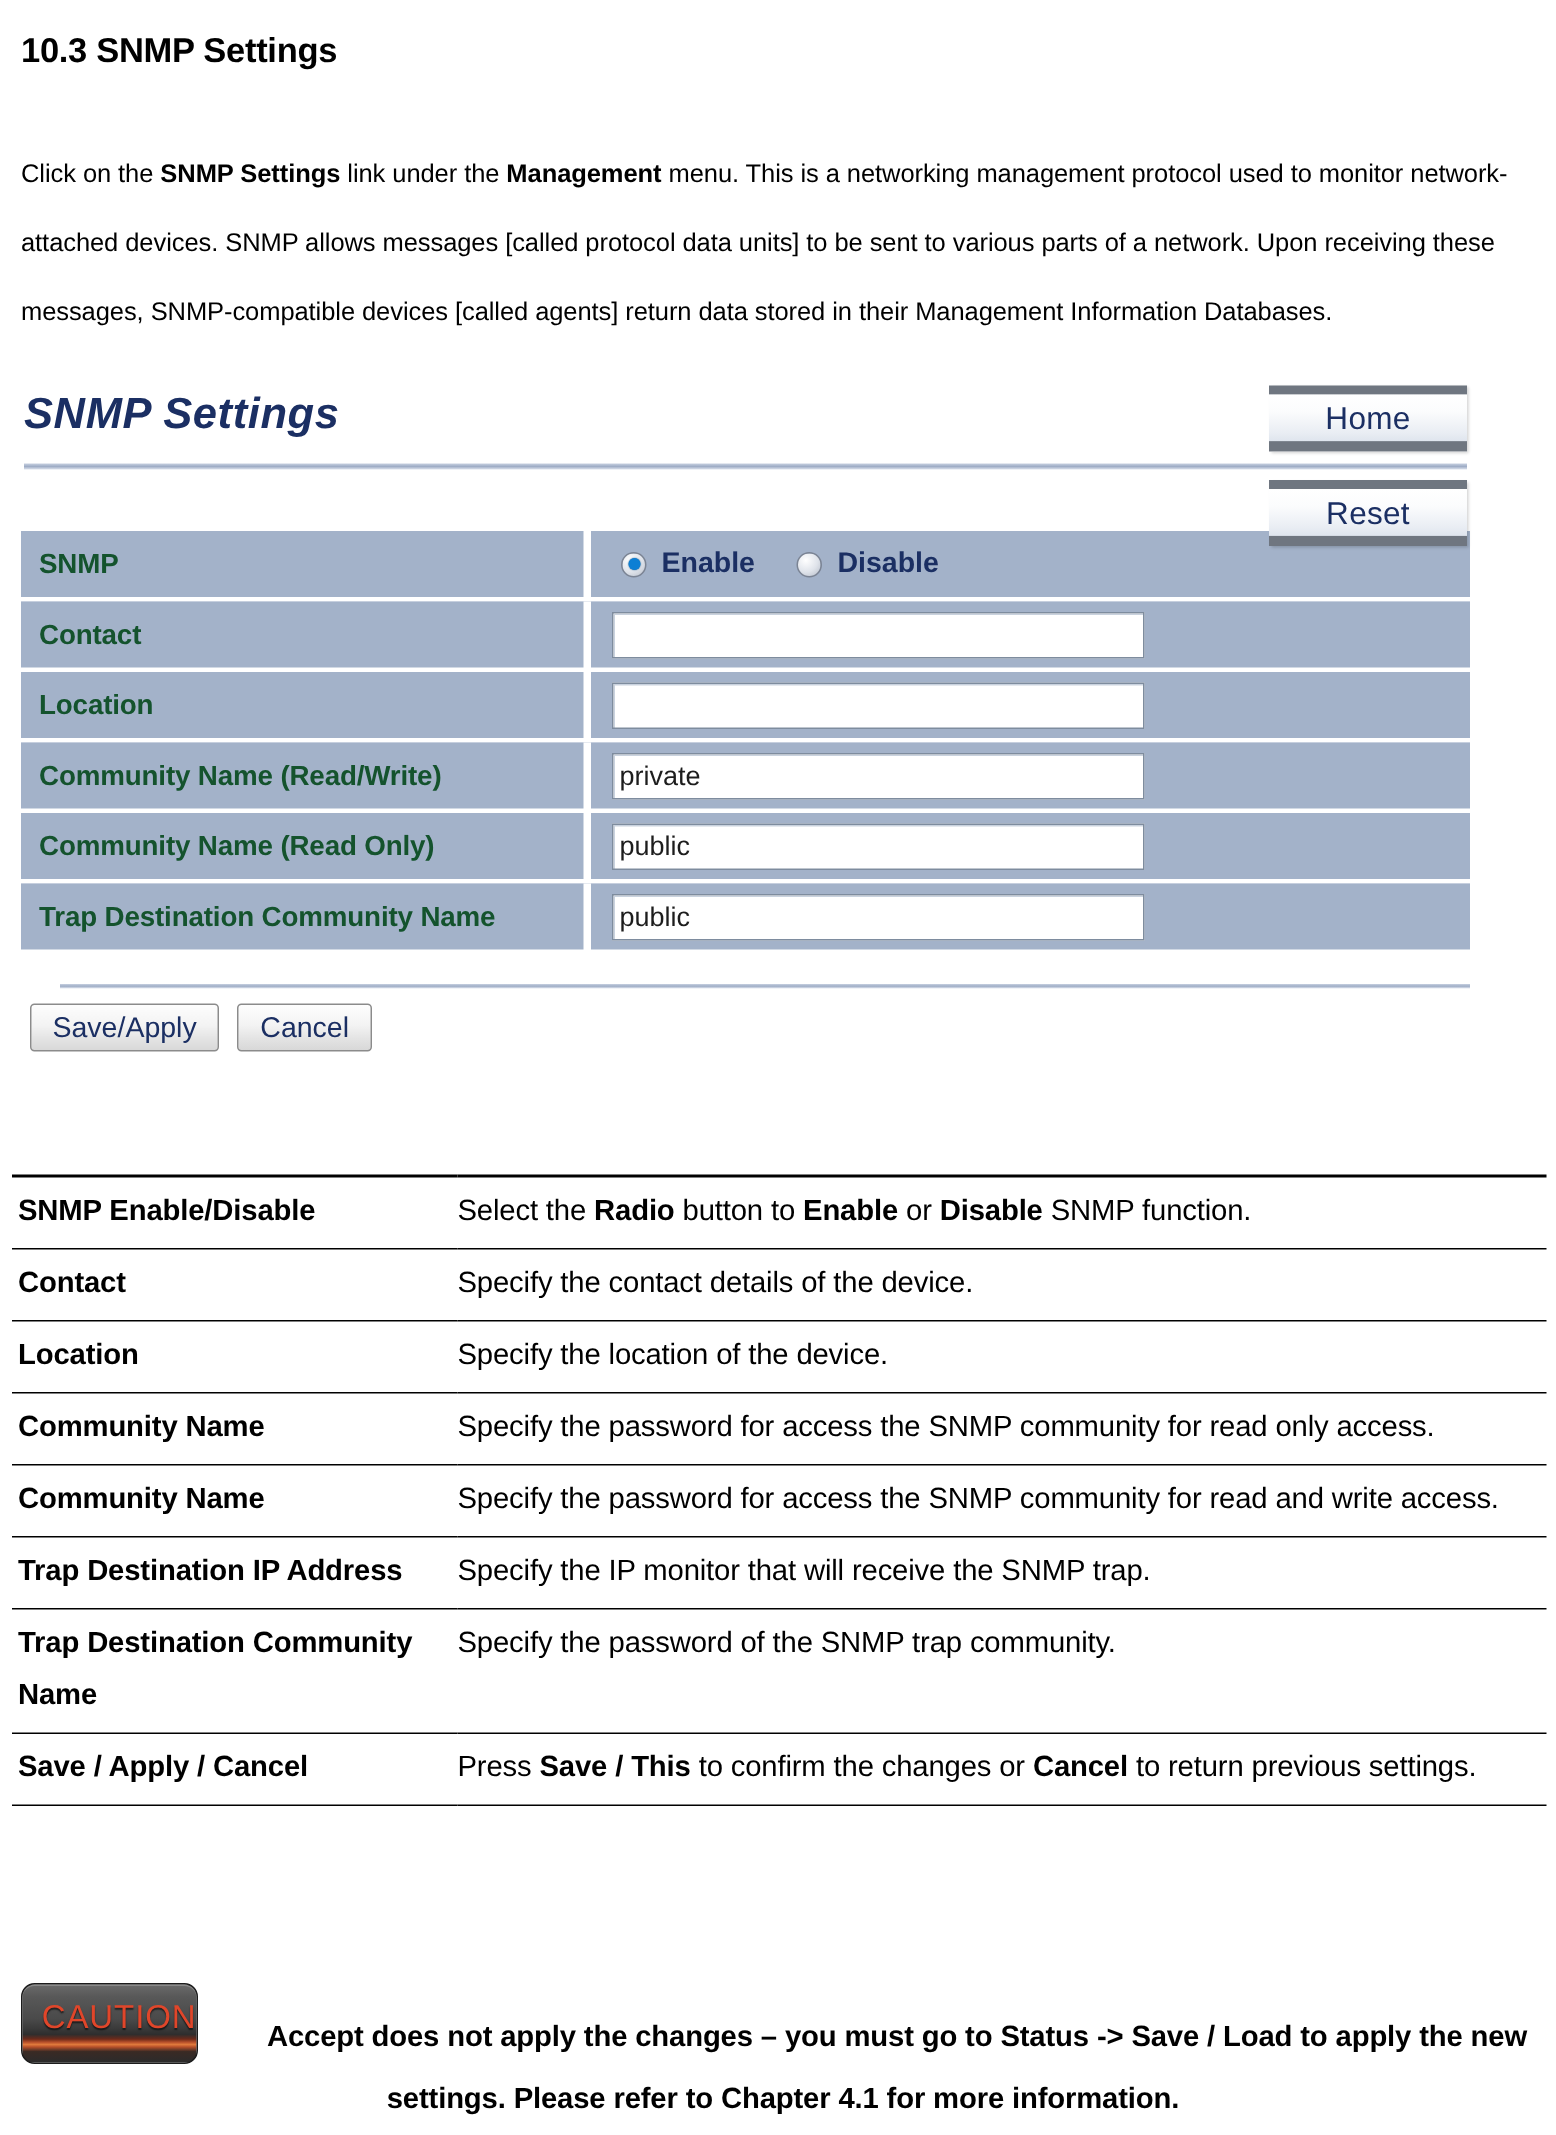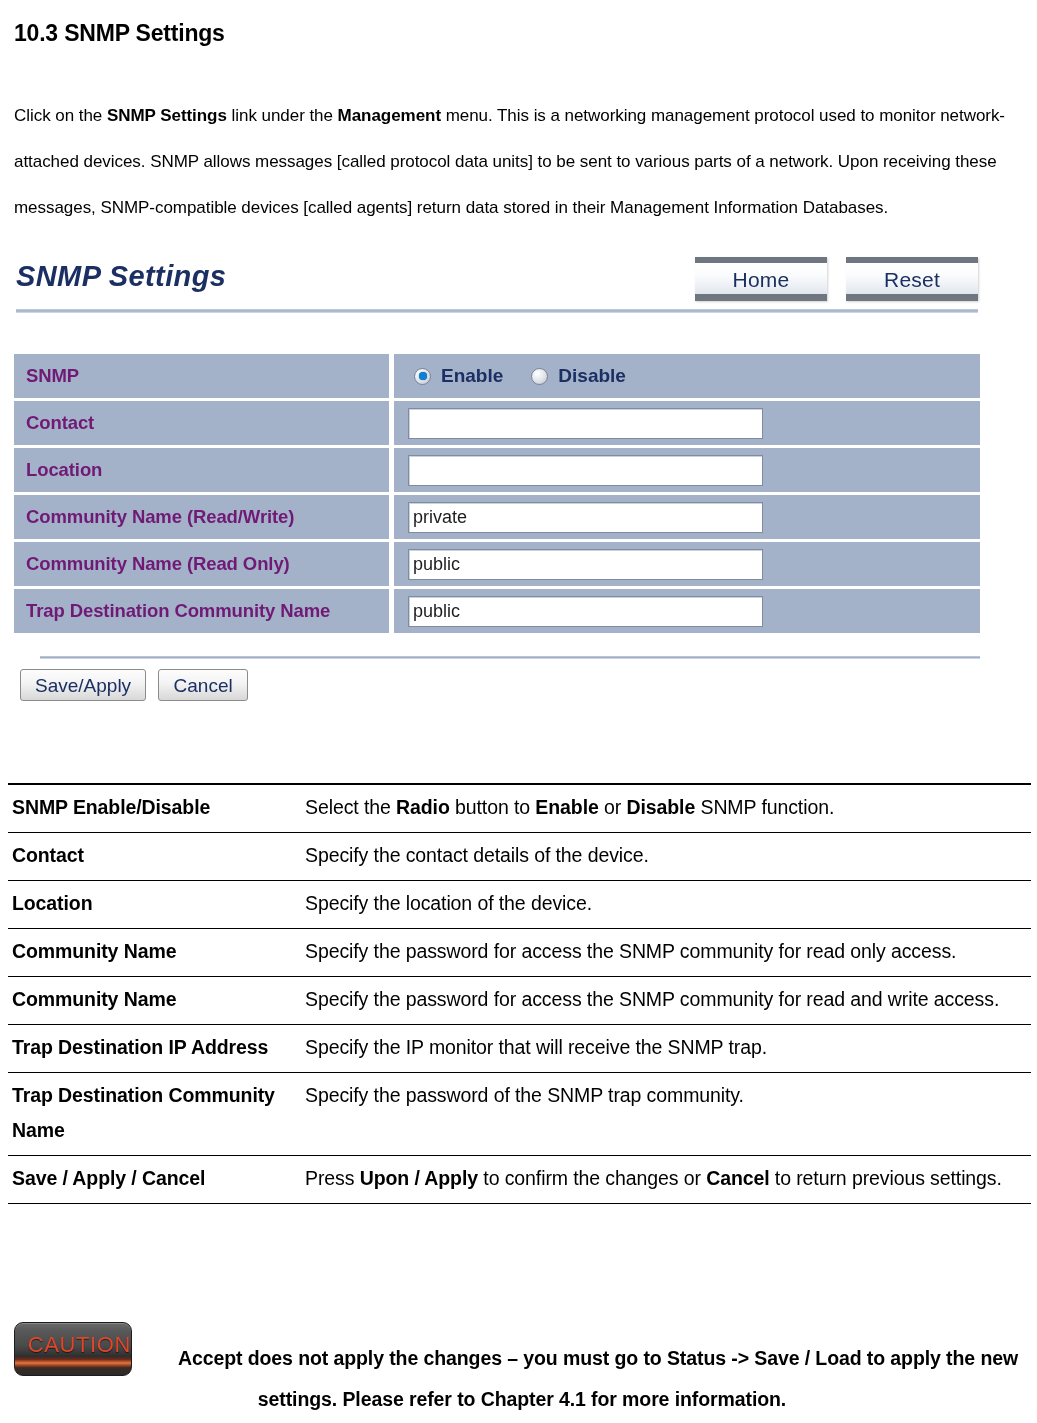--- a/index.html
+++ b/index.html
@@ -60,20 +60,21 @@
     color: #1b2f63;
     letter-spacing: 0.4px;
     font-family: "Liberation Sans", sans-serif;
   }
   .hdr-btns {
     position: absolute;
     right: 4px;
     top: 5px;
     display: flex;
     gap: 19px;
+    flex-direction: column;
   }
   .hdr-btn {
     width: 132px;
     height: 44px;
     border: none;
     padding: 0;
     position: relative;
     background: linear-gradient(to bottom,
         #6f7680 0%, #6f7680 13%,
         #ffffff 14%, #fbfcfd 40%,
@@ -105,21 +106,21 @@
     margin-top: 40px;
     width: 966px;
     border-collapse: separate;
     border-spacing: 0;
     background: #ffffff;
   }
   .form-row { height: 47px; }
   .lbl-cell {
     width: 380px;
     background: #a3b2c9;
-    color: #701a75;
+    color: #14532d;
     font-size: 18.5px;
     font-weight: bold;
     font-family: "Liberation Sans", sans-serif;
     padding-left: 12px;
     border-bottom: 3px solid #ffffff;
     border-right: 5px solid #ffffff;
     letter-spacing: -0.1px;
     vertical-align: middle;
     white-space: nowrap;
   }
@@ -383,21 +384,21 @@
       <tr>
         <td class="desc-term">Trap Destination IP Address</td>
         <td class="desc-def">Specify the IP monitor that will receive the SNMP trap.</td>
       </tr>
       <tr>
         <td class="desc-term">Trap Destination Community Name</td>
         <td class="desc-def">Specify the password of the SNMP trap community.</td>
       </tr>
       <tr>
         <td class="desc-term">Save / Apply / Cancel</td>
-        <td class="desc-def">Press <b>Upon / Apply</b> to confirm the changes or <b>Cancel</b> to return previous settings.</td>
+        <td class="desc-def">Press <b>Save / This</b> to confirm the changes or <b>Cancel</b> to return previous settings.</td>
       </tr>
     </tbody>
 </table>
 
 <div class="caution-wrap">
   <div class="caution-badge">
     <div class="ctext">CAUTION</div>
   </div>
   <div class="caution-text"><span class="indent"></span><span>Accept does not apply the changes – you must go to Status -&gt; Save / Load to apply the new settings. Please refer to Chapter 4.1 for more information.</span></div>
 </div>

